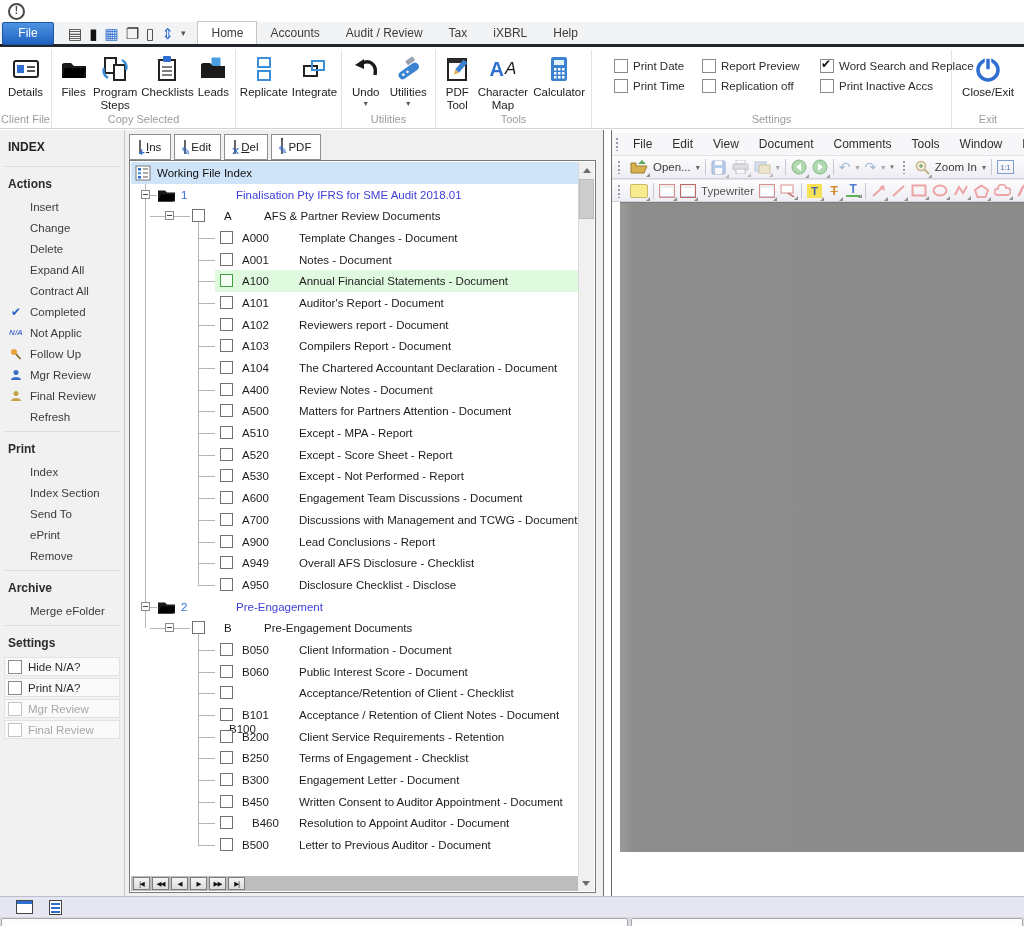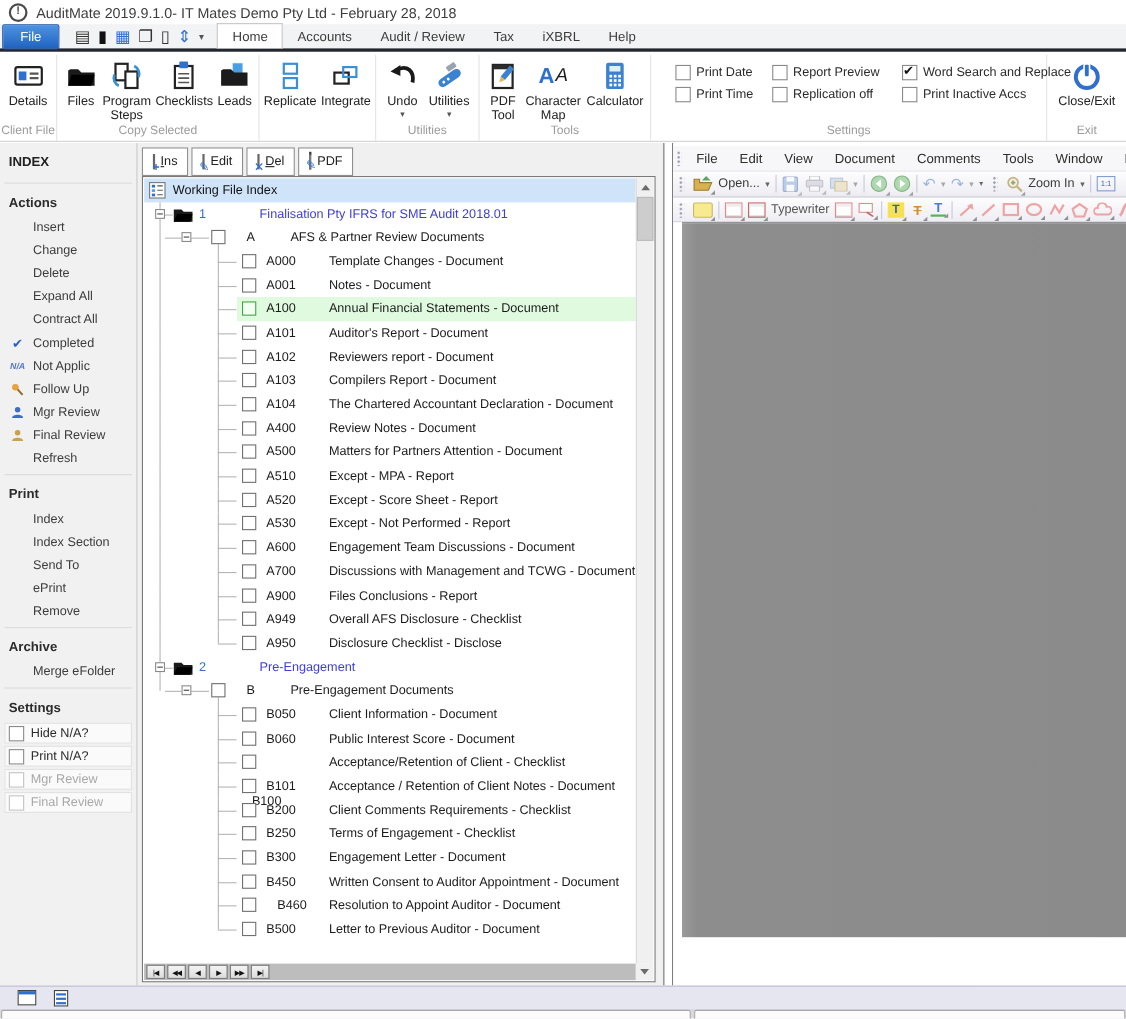--- a/index.html
+++ b/index.html
@@ -136,21 +136,20 @@
   .spane{position:absolute;top:1px;height:12px;background:#fcfcfc;border:1px solid #a9a9a9;border-radius:2px 2px 0 0;box-sizing:border-box;}
 
   svg{display:block;}
   u{text-decoration:underline;}
 </style>
 </head>
 <body>
 
 <div class="abs" id="titlebar">
   <span id="title-icon">!</span>
-  <span id="title-text">AuditMate 2019.9.1.0- IT Mates Demo Pty Ltd - February 28, 2018</span>
 </div>
 
 <div class="abs" id="tabrow">
   <div id="file-btn">File</div>
   <div id="qat">
     <span class="qat-ic" style="color:#333;">▤</span>
     <span class="qat-ic" style="color:#111;">▮</span>
     <span class="qat-ic" style="color:#2f6fd0;">▦</span>
     <span class="qat-ic" style="color:#333;">❐</span>
     <span class="qat-ic" style="color:#333;">▯</span>
@@ -655,21 +654,21 @@
           <div class="tcb" style="left: 89px;"></div>
           <span class="tcode" style="left: 111px;">A700</span>
           <span class="tlabel" style="left: 168px;">Discussions with Management and TCWG - Document</span>
         </div>
         <div class="trow">
           <div class="tl v" style="left: 14px;"></div>
           <div class="tl v" style="left: 67px;"></div>
           <div class="tl h" style="left: 67px; width: 17px;"></div>
           <div class="tcb" style="left: 89px;"></div>
           <span class="tcode" style="left: 111px;">A900</span>
-          <span class="tlabel" style="left: 168px;">Files Conclusions - Report</span>
+          <span class="tlabel" style="left: 168px;">Lead Conclusions - Report</span>
         </div>
         <div class="trow">
           <div class="tl v" style="left: 14px;"></div>
           <div class="tl v" style="left: 67px;"></div>
           <div class="tl h" style="left: 67px; width: 17px;"></div>
           <div class="tcb" style="left: 89px;"></div>
           <span class="tcode" style="left: 111px;">A949</span>
           <span class="tlabel" style="left: 168px;">Overall AFS Disclosure - Checklist</span>
         </div>
         <div class="trow">
@@ -728,21 +727,21 @@
           <div class="tl h" style="left: 67px; width: 17px;"></div>
           <div class="tcb" style="left: 89px;"></div>
           <span class="tcode" style="left: 111px;">B101</span>
           <span class="tlabel" style="left: 168px;">Acceptance / Retention of Client Notes - Document</span>
         </div>
         <div class="trow">
           <div class="tl v" style="left: 67px;"></div>
           <div class="tl h" style="left: 67px; width: 17px;"></div>
           <div class="tcb" style="left: 89px;"></div>
           <span class="tcode" style="left: 111px;">B200</span>
-          <span class="tlabel" style="left: 168px;">Client Comments Requirements - Checklist</span>
+          <span class="tlabel" style="left: 168px;">Client Service Requirements - Retention</span>
         </div>
         <div class="trow">
           <div class="tl v" style="left: 67px;"></div>
           <div class="tl h" style="left: 67px; width: 17px;"></div>
           <div class="tcb" style="left: 89px;"></div>
           <span class="tcode" style="left: 111px;">B250</span>
           <span class="tlabel" style="left: 168px;">Terms of Engagement - Checklist</span>
         </div>
         <div class="trow">
           <div class="tl v" style="left: 67px;"></div>

